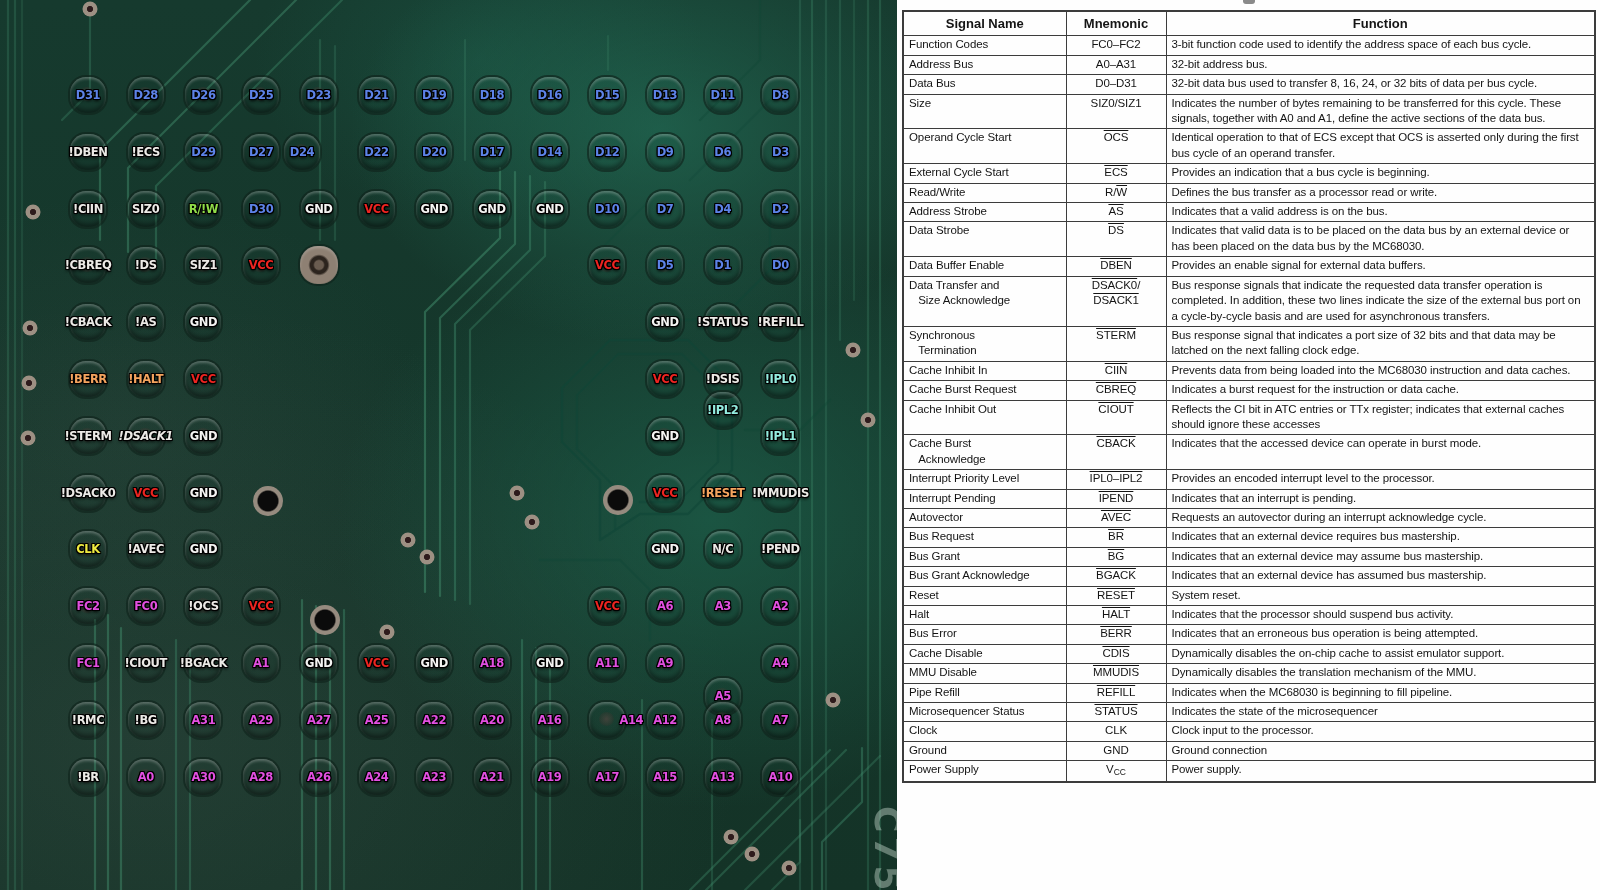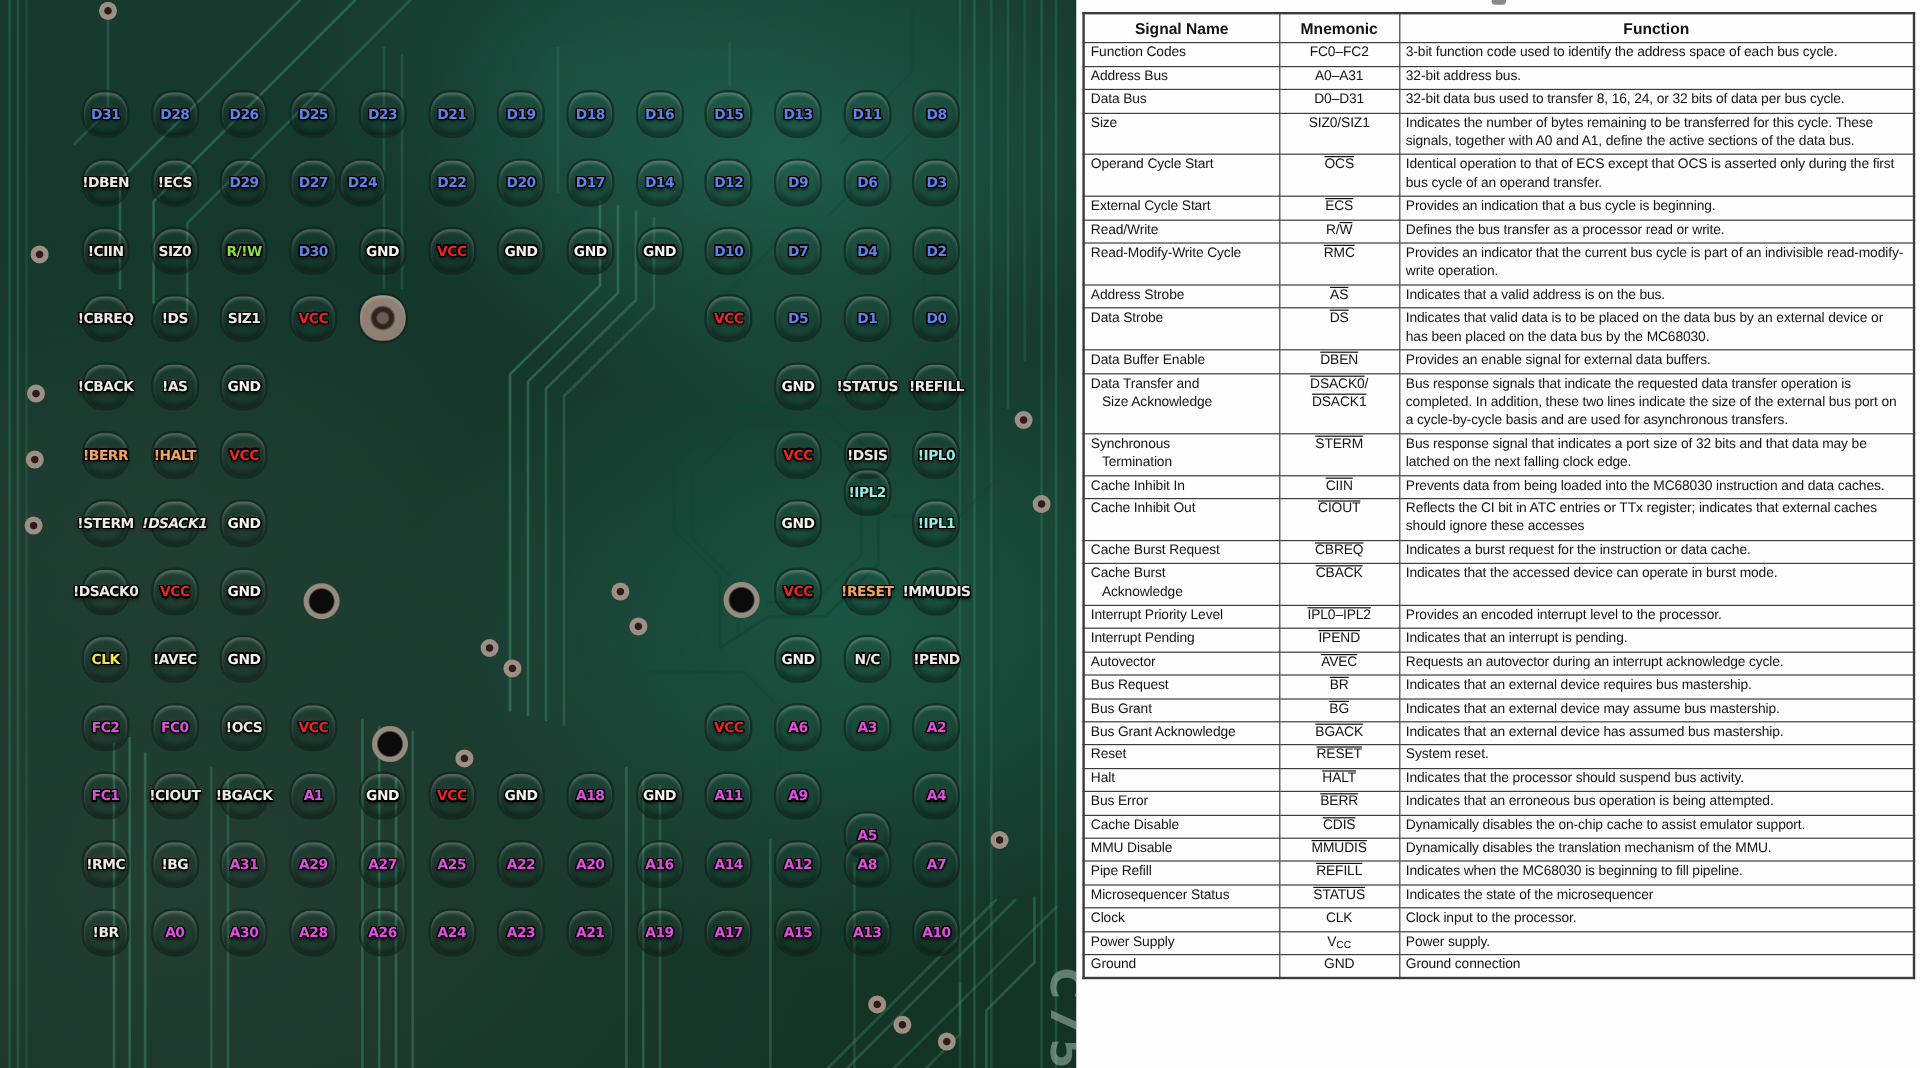--- a/index.html
+++ b/index.html
@@ -537,21 +537,21 @@
         <div class="pin" style="left: 491.9px; top: 719.8px;">
           <div class="pad"></div>
           <span class="plabel" style="color: rgb(226, 79, 224);">A20</span>
         </div>
         <div class="pin" style="left: 549.6px; top: 719.8px;">
           <div class="pad"></div>
           <span class="plabel" style="color: rgb(226, 79, 224);">A16</span>
         </div>
         <div class="pin" style="left: 607.3px; top: 719.8px;">
           <div class="pad"></div>
-          <span class="plabel" style="color: rgb(226, 79, 224);">A14</span>
+          <span class="plabel" style="color: rgb(226, 79, 224); margin-left: 24px;">A14</span>
         </div>
         <div class="pin" style="left: 665px; top: 719.8px;">
           <div class="pad"></div>
           <span class="plabel" style="color: rgb(226, 79, 224);">A12</span>
         </div>
         <div class="pin" style="left: 722.7px; top: 719.8px;">
           <div class="pad"></div>
           <span class="plabel" style="color: rgb(226, 79, 224);">A8</span>
         </div>
         <div class="pin" style="left: 780.4px; top: 719.8px;">
@@ -679,25 +679,20 @@
             <td class="name">External Cycle Start</td>
             <td class="mn"><span class="bar">ECS</span></td>
             <td class="fn">Provides an indication that a bus cycle is beginning.</td>
           </tr>
           <tr>
             <td class="name">Read/Write</td>
             <td class="mn"><span>R/</span><span class="bar">W</span></td>
             <td class="fn">Defines the bus transfer as a processor read or write.</td>
           </tr>
           <tr>
-            <td class="name">Read-Modify-Write Cycle</td>
-            <td class="mn"><span class="bar">RMC</span></td>
-            <td class="fn">Provides an indicator that the current bus cycle is part of an indivisible read-modify-write operation.</td>
-          </tr>
-          <tr>
             <td class="name">Address Strobe</td>
             <td class="mn"><span class="bar">AS</span></td>
             <td class="fn">Indicates that a valid address is on the bus.</td>
           </tr>
           <tr>
             <td class="name">Data Strobe</td>
             <td class="mn"><span class="bar">DS</span></td>
             <td class="fn">Indicates that valid data is to be placed on the data bus by an external device or has been placed on the data bus by the MC68030.</td>
           </tr>
           <tr>
@@ -716,28 +711,28 @@
    Termination</td>
             <td class="mn"><span class="bar">STERM</span></td>
             <td class="fn">Bus response signal that indicates a port size of 32 bits and that data may be latched on the next falling clock edge.</td>
           </tr>
           <tr>
             <td class="name">Cache Inhibit In</td>
             <td class="mn"><span class="bar">CIIN</span></td>
             <td class="fn">Prevents data from being loaded into the MC68030 instruction and data caches.</td>
           </tr>
           <tr>
+            <td class="name">Cache Burst Request</td>
+            <td class="mn"><span class="bar">CBREQ</span></td>
+            <td class="fn">Indicates a burst request for the instruction or data cache.</td>
+          </tr>
+          <tr>
             <td class="name">Cache Inhibit Out</td>
             <td class="mn"><span class="bar">CIOUT</span></td>
             <td class="fn">Reflects the CI bit in ATC entries or TTx register; indicates that external caches should ignore these accesses</td>
-          </tr>
-          <tr>
-            <td class="name">Cache Burst Request</td>
-            <td class="mn"><span class="bar">CBREQ</span></td>
-            <td class="fn">Indicates a burst request for the instruction or data cache.</td>
           </tr>
           <tr>
             <td class="name">Cache Burst
    Acknowledge</td>
             <td class="mn"><span class="bar">CBACK</span></td>
             <td class="fn">Indicates that the accessed device can operate in burst mode.</td>
           </tr>
           <tr>
             <td class="name">Interrupt Priority Level</td>
             <td class="mn"><span class="bar">IPL0–IPL2</span></td>
@@ -802,26 +797,26 @@
             <td class="name">Microsequencer Status</td>
             <td class="mn"><span class="bar">STATUS</span></td>
             <td class="fn">Indicates the state of the microsequencer</td>
           </tr>
           <tr>
             <td class="name">Clock</td>
             <td class="mn"><span>CLK</span></td>
             <td class="fn">Clock input to the processor.</td>
           </tr>
           <tr>
+            <td class="name">Ground</td>
+            <td class="mn"><span>GND</span></td>
+            <td class="fn">Ground connection</td>
+          </tr>
+          <tr>
             <td class="name">Power Supply</td>
             <td class="mn"><span>V</span><span class="sub">CC</span></td>
             <td class="fn">Power supply.</td>
-          </tr>
-          <tr>
-            <td class="name">Ground</td>
-            <td class="mn"><span>GND</span></td>
-            <td class="fn">Ground connection</td>
           </tr>
         </tbody>
     </table>
   </div>
 
 </div>
 
 </body></html>

